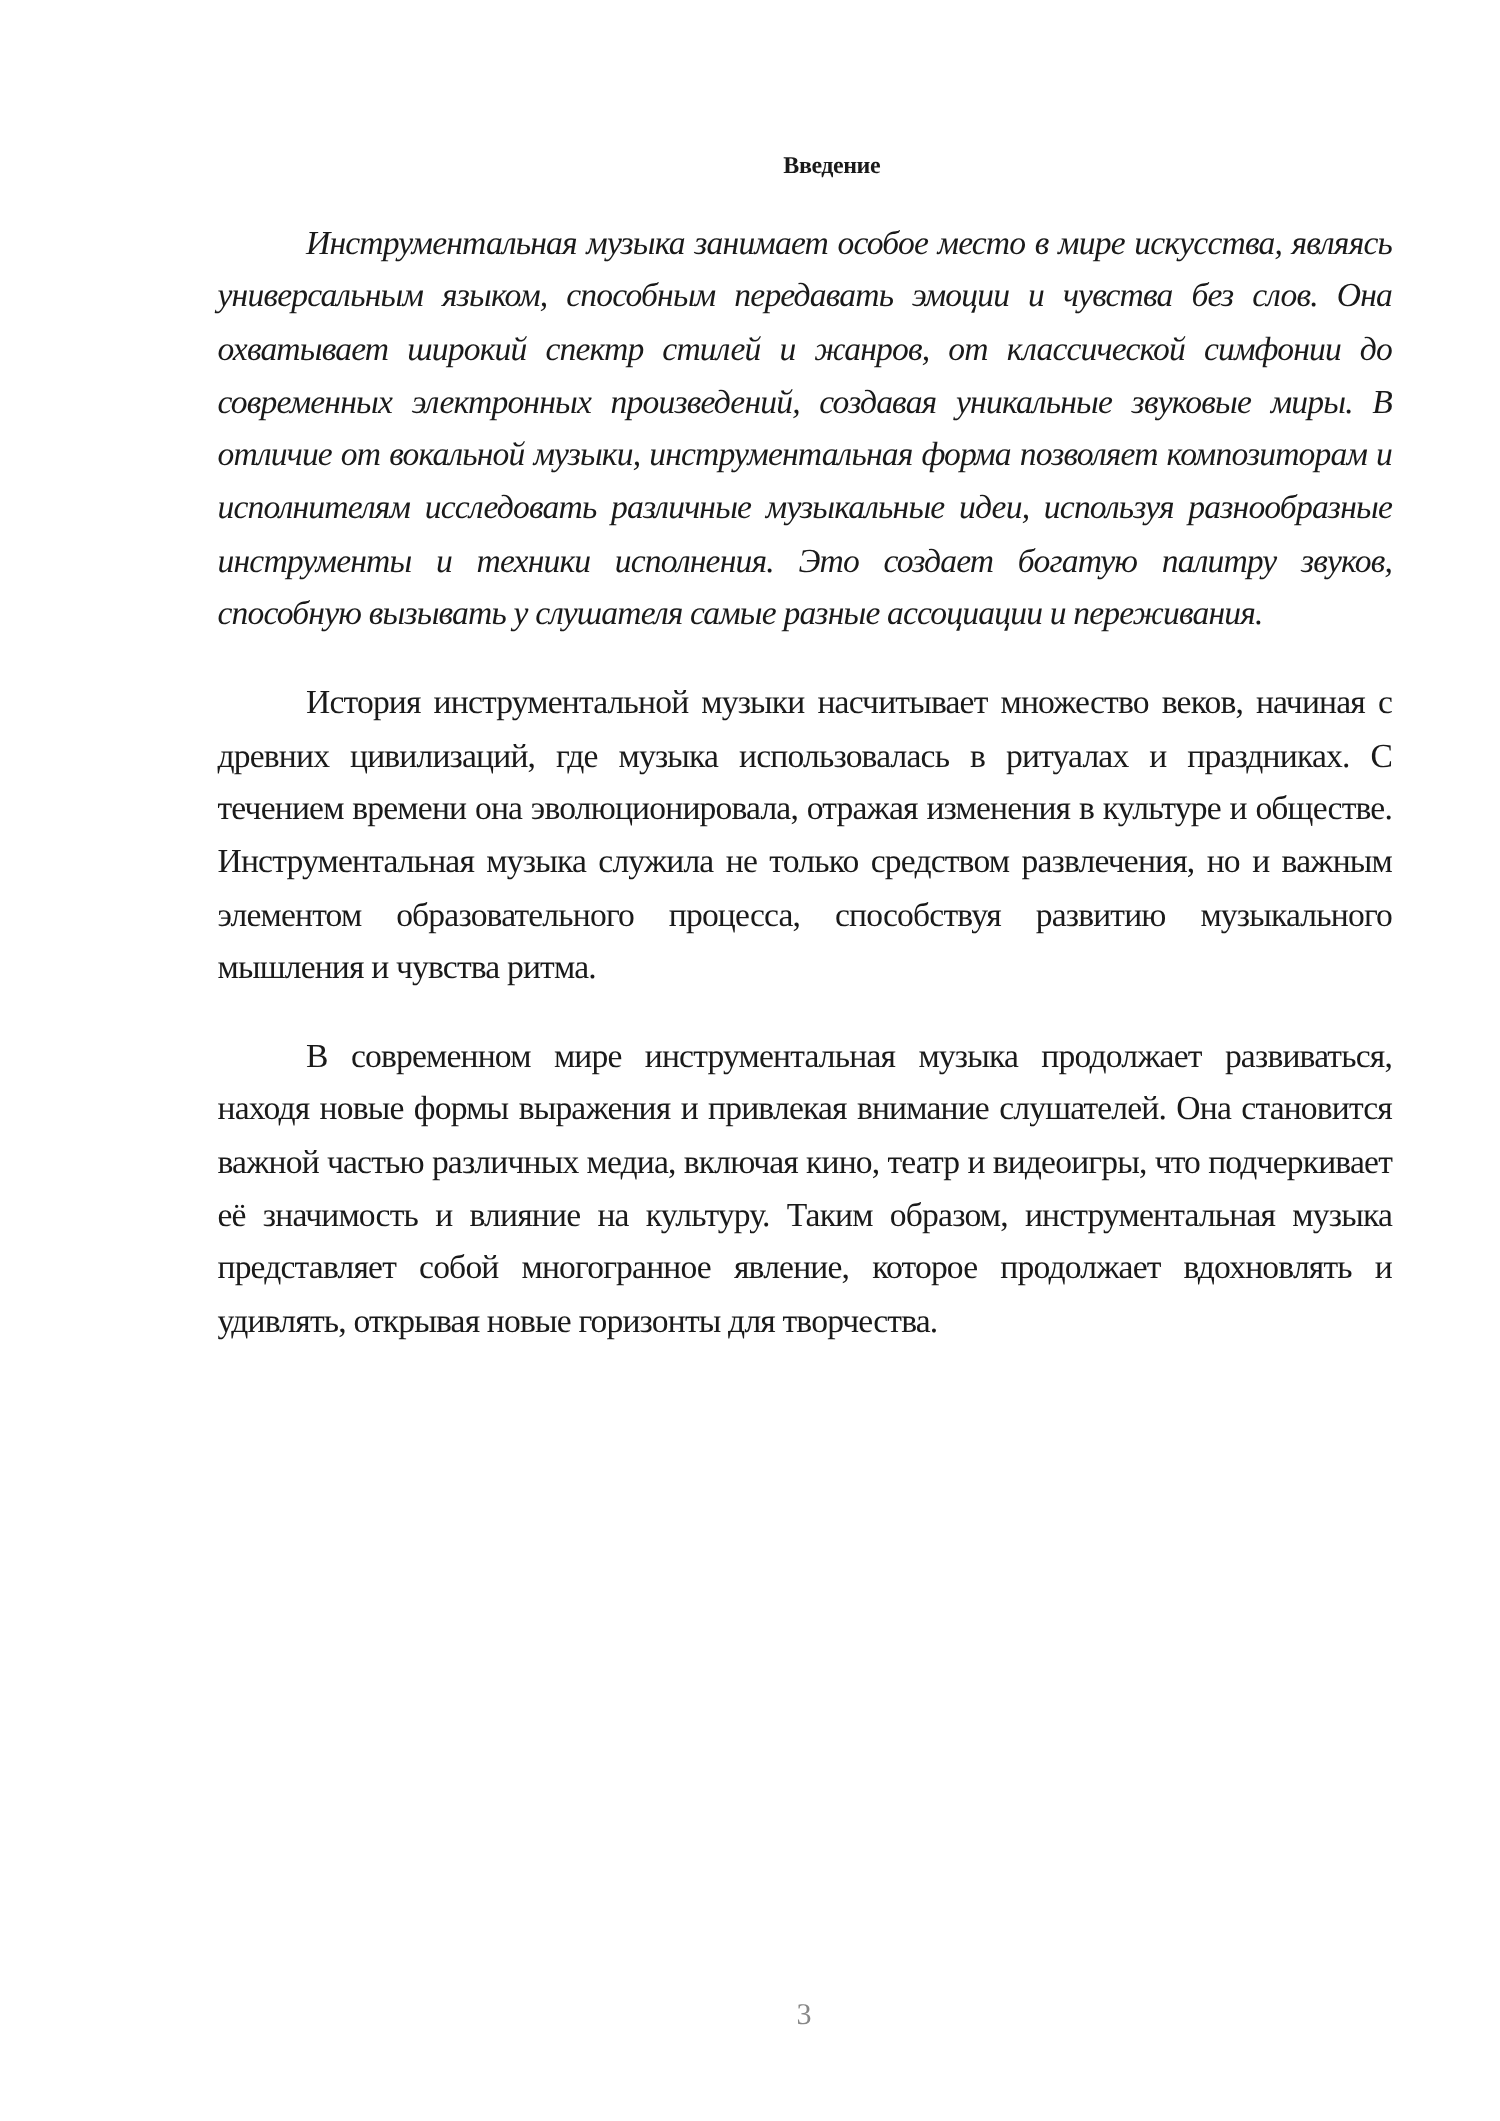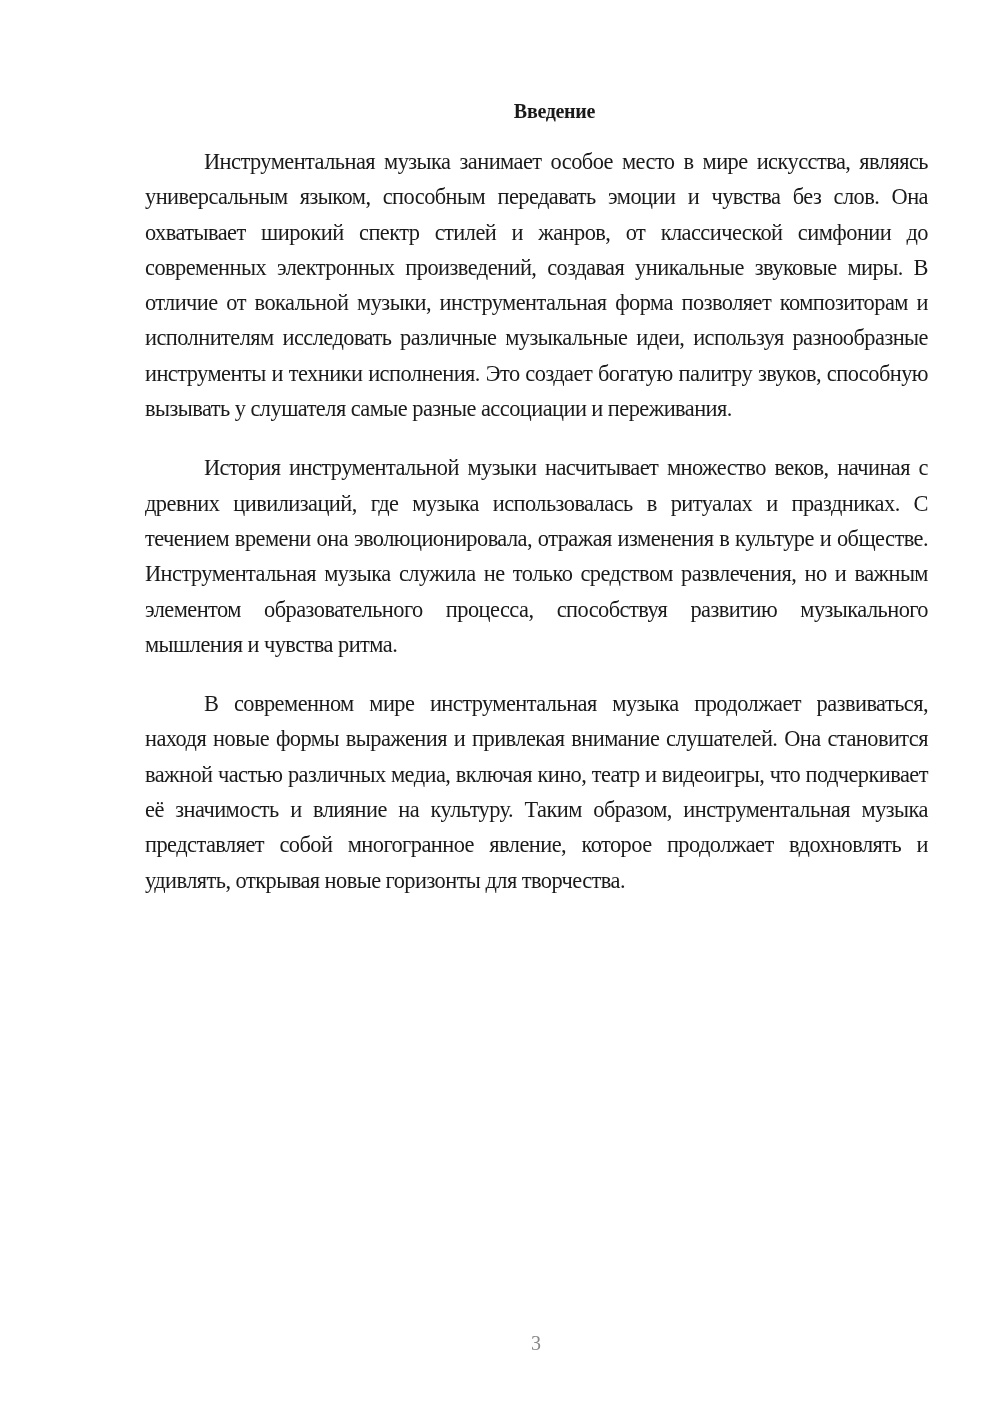--- a/index.html
+++ b/index.html
@@ -24,37 +24,38 @@
     }
     .content {
       position: absolute;
       left: 145px;
       top: 94px;
       width: 783px;
     }
     .heading {
       text-align: center;
       font-weight: bold;
-      font-size: 20px;
+      font-size: 16px;
       line-height: 34px;
       margin: 0 0 16px 0;
       letter-spacing: -0.3px;
       padding-left: 36px;
     }
     .para {
       font-size: 22.4px;
       line-height: 35.3px;
       text-align: justify;
       text-indent: 59px;
       margin: 0 0 24px 0;
       letter-spacing: -0.55px;
       word-spacing: 0px;
     }
     .para.first {
       margin-top: 1px;
+      font-style: italic;
     }
     .page-number {
       position: absolute;
       left: 0;
       width: 1000px;
       top: 1332px;
       text-align: center;
       font-family: "Liberation Serif", serif;
       font-size: 20px;
       color: #888888;

